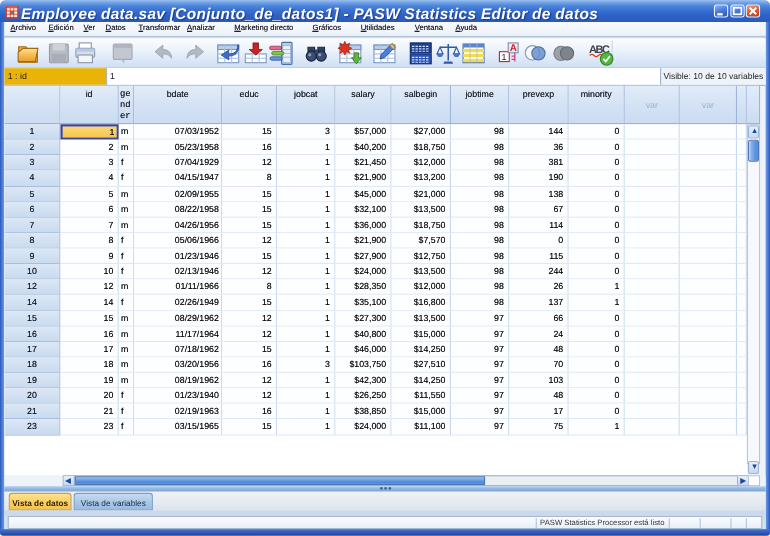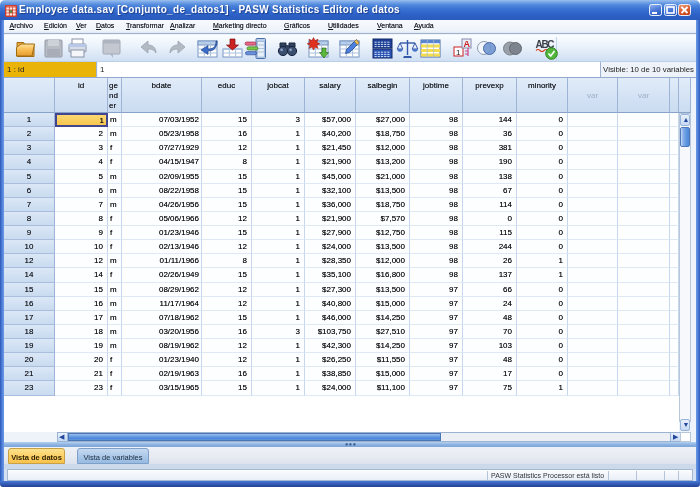--- a/index.html
+++ b/index.html
@@ -7,21 +7,21 @@
 #titlebar { position:absolute; left:0; top:0; width:700px; height:20px;
   border-radius:5px 5px 0 0;
   background:linear-gradient(180deg,#9cc0ee 0%,#78a6e8 10%,#5088dc 25%,#3a72d2 45%,#2e62c8 70%,#2a5abc 100%);
 }
 #borderL { position:absolute; left:0; top:20px; width:4px; height:461px; background:linear-gradient(90deg,#2b58b4,#4a7ad8 45%,#6e9ae4); }
 #borderR { position:absolute; left:696px; top:20px; width:4px; height:461px; background:linear-gradient(90deg,#6e9ae4,#4a7ad8 55%,#2b58b4); }
 #borderB { position:absolute; left:0; top:481px; width:700px; height:6px; background:linear-gradient(180deg,#4876d2,#3058b4 55%,#24418f); border-radius:0 0 3px 3px; }
 #content { position:absolute; left:4px; top:20px; width:692px; height:461px; background:#eef3fb; }
 
 #ticon { position:absolute; left:5px; top:4.5px; width:12px; height:12px; }
-#ttext { position:absolute; left:19px; top:4.2px; font-size:10px; font-weight:bold; color:#fff; letter-spacing:0.3px; text-shadow:1px 1px 1px rgba(10,30,90,.55); white-space:nowrap; }
+#ttext { position:absolute; left:19px; top:4.2px; font-size:14px; font-weight:bold; color:#fff; letter-spacing:0.3px; text-shadow:1px 1px 1px rgba(10,30,90,.55); white-space:nowrap;font-style:italic; }
 .wbtn { position:absolute; top:4px; width:13px; height:12px; border-radius:2.5px; border:1px solid #e8f0fc; }
 #bmin { left:649px; background:linear-gradient(160deg,#8fb2ee 0%,#4a78d8 50%,#2a58bc 100%); }
 #bmax { left:664px; background:linear-gradient(160deg,#8fb2ee 0%,#4a78d8 50%,#2a58bc 100%); }
 #bclose { left:678px; background:linear-gradient(160deg,#f0a080 0%,#dd6139 45%,#c23a10 100%); }
 
 #menubar { position:absolute; left:4px; top:20px; width:692px; height:14px; background:linear-gradient(180deg,#f7fafd,#eef3fa 85%,#dfe8f4 100%); border-bottom:1px solid #9fb2ca; }
 .mi { position:absolute; top:2px; font-size:7px; color:#15151f; white-space:nowrap; text-shadow:0 0 0.35px rgba(20,20,40,0.6); }
 .mi u { text-decoration:underline; }
 
 #toolbar { position:absolute; left:4px; top:35px; width:692px; height:27px; background:linear-gradient(180deg,#fbfdff 0%,#ecf3fb 40%,#d9e6f6 80%,#cfdff2 100%); border-bottom:1px solid #bccfe8; }
@@ -29,21 +29,21 @@
 
 #cellref { position:absolute; left:4px; top:62px; width:692px; height:16px; background:#f0f3fa; border-bottom:1px solid #91aacd; }
 #fA { position:absolute; left:0px; top:0px; width:93px; height:15px; background:#eab308; border-right:1px solid #9fb2cf; font-size:8px; color:#222; padding:3px 0 0 3px; }
 #fB { position:absolute; left:94px; top:0px; width:502px; height:15px; background:#fff; font-size:8px; color:#222; padding:3px 0 0 2px; }
 #fV { position:absolute; left:596px; top:0px; width:96px; height:15px; background:#eef2f9; border-left:1px solid #9fb2cf; font-size:7.8px; color:#222; padding:3.2px 2px 0 0; text-align:right; white-space:nowrap; }
 
 #gridclip { position:absolute; left:4px; top:78px; width:675px; height:354px; overflow:hidden; background:#fff; }
 #grid { border-collapse:separate; border-spacing:0; table-layout:fixed; width:675px; }
 #grid td { overflow:hidden; white-space:nowrap; font-size:8px; color:#0a0a0a; text-shadow:0 0 0.4px rgba(20,20,30,0.65); }
 #grid td.hd { height:35.0px; background:linear-gradient(180deg,#e2ecf9 0%,#d3e2f4 55%,#cbdcf1 100%); border-right:1px solid #9db4d6; border-bottom:1px solid #87a3c9; text-align:center; vertical-align:top; padding-top:3px; color:#16181c; }
-#grid td.hd.gnd { text-align:left; padding-left:1px; line-height:10px; }
+#grid td.hd.gnd { text-align:left; padding-left:1px; line-height:10px;font-family:Liberation Mono, monospace; }
 #grid td.hd.varh { color:#9fb0c8; text-shadow:none; }
 #grid td.rn { height:14.14px; background:linear-gradient(180deg,#dbe7f6 0%,#d0e0f2 60%,#c9dbf0 100%); border-right:1px solid #9db4d6; border-bottom:1px solid #a9bedd; text-align:center; color:#16181c; }
 #grid td.c { height:14.14px; background:#fdfeff; border-right:1px solid #c7d8ee; border-bottom:1px solid #dfe9f6; }
 #grid td.r { text-align:right; padding-right:4px; }
 #grid td.rd { text-align:right; padding-right:2px; }
 #grid td.l { text-align:left; padding-left:2px; }
 #grid td.sel { background:linear-gradient(180deg,#fbd873,#f7c64e); border:2px solid #42458f; padding-right:2px; }
 
 #vsb { position:absolute; left:679px; top:78px; width:12px; height:354px; }
 #vsb .hdcap { position:absolute; left:0; top:0; width:12px; height:35px; background:linear-gradient(180deg,#e2ecf9,#cbdcf1); border-bottom:1px solid #87a3c9; border-right:1px solid #9db4d6; }
@@ -59,21 +59,21 @@
 #hsb .thumb { position:absolute; left:10px; top:0px; width:373px; height:8px; background:linear-gradient(180deg,#9cc0ee 0%,#6b9ee2 40%,#4e88da 75%,#6397e0 100%); border:1px solid #4a76b4; }
 #hsb .rarr { position:absolute; left:612px; top:0px; width:10px; height:8px; background:linear-gradient(180deg,#e8f0fb,#c6d9f2); border-left:1px solid #98b4d8; }
 #hsbcorner { position:absolute; left:676px; top:0; width:11px; height:10px; background:#fff; border:1px solid #b8c6da; }
 
 #split { position:absolute; left:4px; top:442px; width:692px; height:5px; background:linear-gradient(180deg,#b4d0ee 0%,#8cb2e0 55%,#7aa4d8 100%); }
 #split .dots { position:absolute; left:341px; top:0.5px; width:16px; height:3px; color:#3a5a8c; font-size:5.5px; line-height:3px; letter-spacing:0.5px; }
 
 #tabbar { position:absolute; left:4px; top:447px; width:692px; height:17px; background:linear-gradient(180deg,#eef1f6 0%,#e6eaf1 60%,#dce2ec 100%); }
 .tab { position:absolute; top:0.5px; height:16.5px; font-size:7.5px; border-radius:3px 3px 0 0; }
 #tab1 { left:4px; width:57px; background:linear-gradient(180deg,#fde28e 0%,#fbce62 55%,#f7c24c 100%); border:1px solid #c8a144; font-weight:bold; color:#2e2306; text-align:center; padding-top:4px; }
-#tab2 { left:63px; width:72px; background:linear-gradient(180deg,#c6daf1 0%,#a9c7e8 55%,#97bbe2 100%); border:1px solid #7d9fc8; color:#1d2c3e; text-align:center; padding-top:4px;margin-left:10px; }
+#tab2 { left:63px; width:72px; background:linear-gradient(180deg,#c6daf1 0%,#a9c7e8 55%,#97bbe2 100%); border:1px solid #7d9fc8; color:#1d2c3e; text-align:center; padding-top:4px; }
 #tabgap { position:absolute; left:4px; top:464px; width:692px; height:5px; background:#ccd9ea; }
 
 #statusbar { position:absolute; left:4px; top:469px; width:692px; height:12px; background:#d3e0f1; }
 #stfield { position:absolute; left:3px; top:0px; width:686px; height:12px; background:linear-gradient(180deg,#fbfcfe,#e9eff8); border:1px solid #a4b8d2; }
 .stsep { position:absolute; top:1px; width:1px; height:9px; background:#b4c4da; }
 #sttext { position:absolute; left:483px; top:2px; font-size:7px; color:#30323a; }
 </style></head>
 <body>
 <div id="win">
  <div id="content"></div>
@@ -319,21 +319,21 @@
             <td class="c r">36</td>
             <td class="c r">0</td>
             <td class="c"></td>
             <td class="c"></td>
             <td class="c last"></td>
           </tr>
 <tr>
             <td class="rn">3</td>
             <td class="c r">3</td>
             <td class="c l">f</td>
-            <td class="c rd">07/27/1929</td>
+            <td class="c rd">07/04/1929</td>
             <td class="c r">12</td>
             <td class="c r">1</td>
             <td class="c r">$21,450</td>
             <td class="c r">$12,000</td>
             <td class="c r">98</td>
             <td class="c r">381</td>
             <td class="c r">0</td>
             <td class="c"></td>
             <td class="c"></td>
             <td class="c last"></td>

